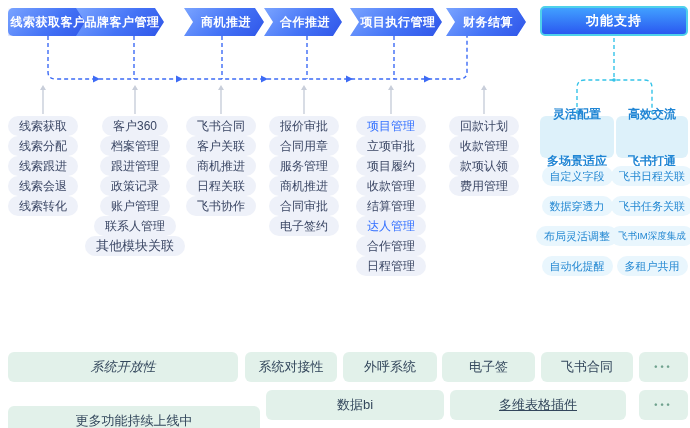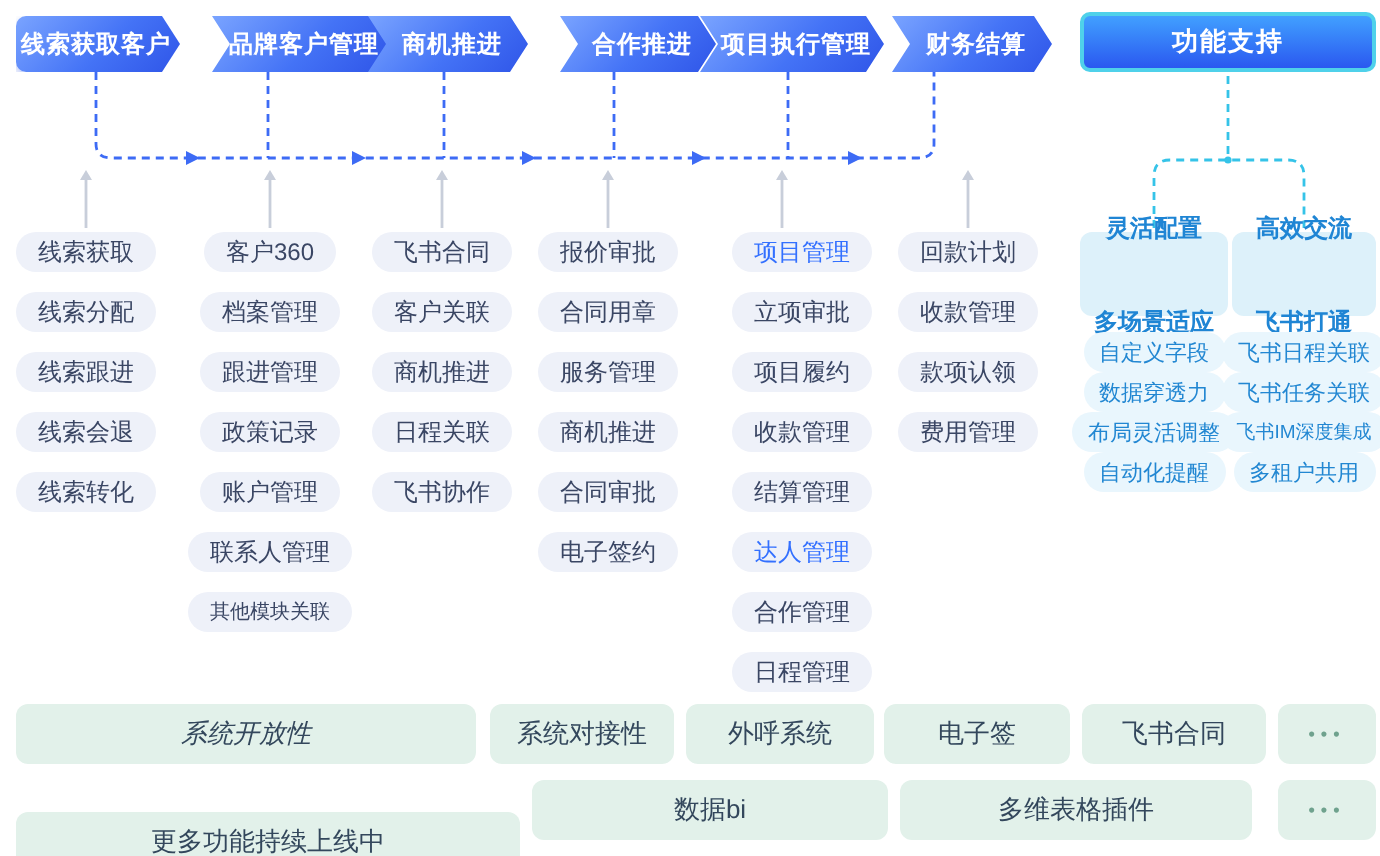--- a/index.html
+++ b/index.html
@@ -16,50 +16,50 @@
          border-radius:5px 0 0 5px;padding-left:8px;}
   
   .support-btn{position:absolute;left:540px;top:6px;width:148px;height:30px;box-sizing:border-box;
          border:2px solid #4fd1ea;border-radius:5px;
          background:linear-gradient(180deg,#41a0ff,#2a58f0);
          color:#fff;font-size:13px;font-weight:bold;letter-spacing:1px;
          display:flex;align-items:center;justify-content:center;}
   
   .connectors{position:absolute;left:0;top:0;pointer-events:none;}
   
-  .col{position:absolute;top:116px;display:flex;flex-direction:column;align-items:center;gap:10px;}
+  .col{position:absolute;top:116px;display:flex;flex-direction:column;align-items:center;}
   .pill{height:20px;display:flex;align-items:center;justify-content:center;
         background:#eef1f9;border-radius:11px;padding:0 11px;white-space:nowrap;
         font-size:12px;color:#3a4664;}
   .pill.hl{color:#3370ff;}
-  .pill.small{font-size:10px;}
+  .pill.small{font-size:13px;}
   
   .sup-head{position:absolute;top:116px;height:42px;border-radius:6px;background:#ddf1fa;
         display:flex;flex-direction:column;align-items:center;justify-content:center;
         color:#1f85d4;font-size:12px;font-weight:bold;line-height:16px;box-sizing:border-box;white-space:nowrap;gap:31px;}
-  .sup-col{position:absolute;top:166px;display:flex;flex-direction:column;align-items:center;}
+  .sup-col{position:absolute;top:166px;display:flex;flex-direction:column;align-items:center;gap:10px;}
   .sup-pill{height:20px;display:flex;align-items:center;justify-content:center;
         background:#e9f6fd;border-radius:10px;padding:0 8px;white-space:nowrap;
         font-size:11px;color:#2287d2;}
   .sup-pill.tiny{font-size:9.5px;}
   
   .bbox{position:absolute;height:30px;border-radius:6px;background:#e2f1ea;
         display:flex;align-items:center;justify-content:center;
         font-size:13px;color:#33475c;white-space:nowrap;}
   .bbox.dots{color:#6fa28e;font-size:9px;letter-spacing:3px;font-weight:bold;}
 </style>
 </head>
 <body>
 
 <div class="page">
 
   <div class="stage first" style="left:8px;width:82px;">线索获取客户</div>
-  <div class="stage" style="left:106px;width:88px;">品牌客户管理</div>
+  <div class="stage" style="left:76px;width:88px;">品牌客户管理</div>
   <div class="stage" style="left:184px;width:80px;">商机推进</div>
-  <div class="stage" style="left:280px;width:78px;">合作推进</div>
+  <div class="stage" style="left:264px;width:78px;">合作推进</div>
   <div class="stage" style="left:350px;width:92px;">项目执行管理</div>
   <div class="stage" style="left:446px;width:80px;">财务结算</div>
 
   <div class="support-btn">功能支持</div>
 
   <svg class="connectors" width="690" height="428">
     <g stroke="#3d6bf5" stroke-width="1.4" fill="none" stroke-dasharray="4 3">
       <path d="M48,36 V72 Q48,79 56,79 H459 Q467,79 467,72 V36"></path>
       <path d="M134,36 V79"></path>
       <path d="M222,36 V79"></path>
@@ -124,21 +124,21 @@
 
   <div class="col" style="left:258px;width:92px;">
     <div class="pill">报价审批</div>
     <div class="pill">合同用章</div>
     <div class="pill">服务管理</div>
     <div class="pill">商机推进</div>
     <div class="pill">合同审批</div>
     <div class="pill">电子签约</div>
   </div>
 
-  <div class="col" style="left:346px;width:90px;align-items:flex-end;">
+  <div class="col" style="left:346px;width:90px;">
     <div class="pill hl">项目管理</div>
     <div class="pill">立项审批</div>
     <div class="pill">项目履约</div>
     <div class="pill">收款管理</div>
     <div class="pill">结算管理</div>
     <div class="pill hl">达人管理</div>
     <div class="pill">合作管理</div>
     <div class="pill">日程管理</div>
   </div>
 
@@ -173,16 +173,16 @@
 
   <div class="bbox" style="left:8px;top:352px;width:230px;font-style:italic;">系统开放性</div>
   <div class="bbox" style="left:245px;top:352px;width:92px;">系统对接性</div>
   <div class="bbox" style="left:343px;top:352px;width:94px;">外呼系统</div>
   <div class="bbox" style="left:442px;top:352px;width:93px;">电子签</div>
   <div class="bbox" style="left:541px;top:352px;width:92px;">飞书合同</div>
   <div class="bbox dots" style="left:639px;top:352px;width:49px;">•••</div>
 
   <div class="bbox" style="left:8px;top:390px;width:252px;margin-top:16px;">更多功能持续上线中</div>
   <div class="bbox" style="left:266px;top:390px;width:178px;">数据bi</div>
-  <div class="bbox" style="left:450px;top:390px;width:176px;">多维表格插件</div>
+  <div class="bbox" style="left:450px;top:390px;width:176px;text-decoration:underline;">多维表格插件</div>
   <div class="bbox dots" style="left:639px;top:390px;width:49px;">•••</div>
 
 </div>
 
 </body></html>

